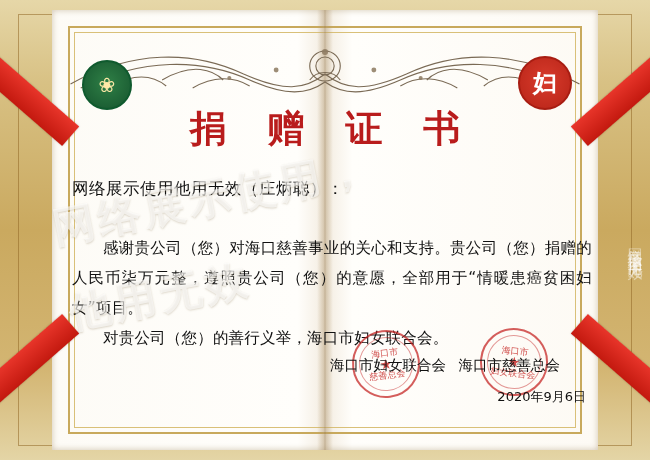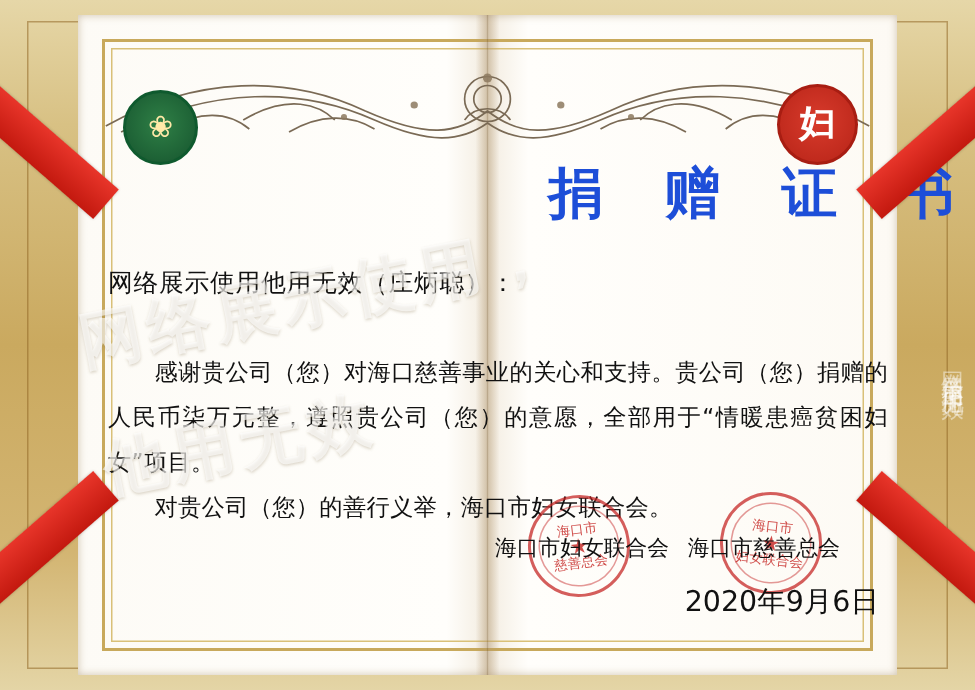--- a/index.html
+++ b/index.html
@@ -89,26 +89,26 @@
     background: radial-gradient(circle at 50% 45%, #d83b2c 0%, #c02a1d 72%, #93180f 100%);
     border: 2px solid #a81d12;
     display:flex; align-items:center; justify-content:center;
   }
   .logo-right .glyph { color:#ffffff; font-size:24px; line-height:1; font-weight:bold; }
 
   
   .title {
     position: absolute;
     left: 0; right: 0; top: 104px;
-    text-align: right;
+    text-align: center;
     font-family: "DejaVu Serif", "Liberation Serif", serif;
     font-size: 37px;
     letter-spacing: 14px;
     font-weight: bold;
-    color: #1d4ed8;
+    color: #b91c1c;
     text-indent: 14px;
   }
 
   
   .addressee {
     position: absolute;
     left: 72px; top: 178px;
     font-size: 16.5px;
     color: #111;
     font-family: "DejaVu Sans", "Liberation Sans", sans-serif;
@@ -154,21 +154,21 @@
     width: 230px;
     display: flex;
     justify-content: space-between;
     font-size: 14.5px;
     color: #111;
     font-family: "DejaVu Sans", "Liberation Sans", sans-serif;
   }
   .date {
     position: absolute;
     right: 64px; top: 388px;
-    font-size: 19px;
+    font-size: 13px;
     color: #111;
     font-family: "DejaVu Sans", "Liberation Sans", sans-serif;
   }
 
   
   .ribbon {
     position: absolute;
     background: linear-gradient(180deg,#e8352a,#c3190f);
     width: 150px; height: 26px;
     box-shadow: 0 0 2px rgba(0,0,0,.25);

